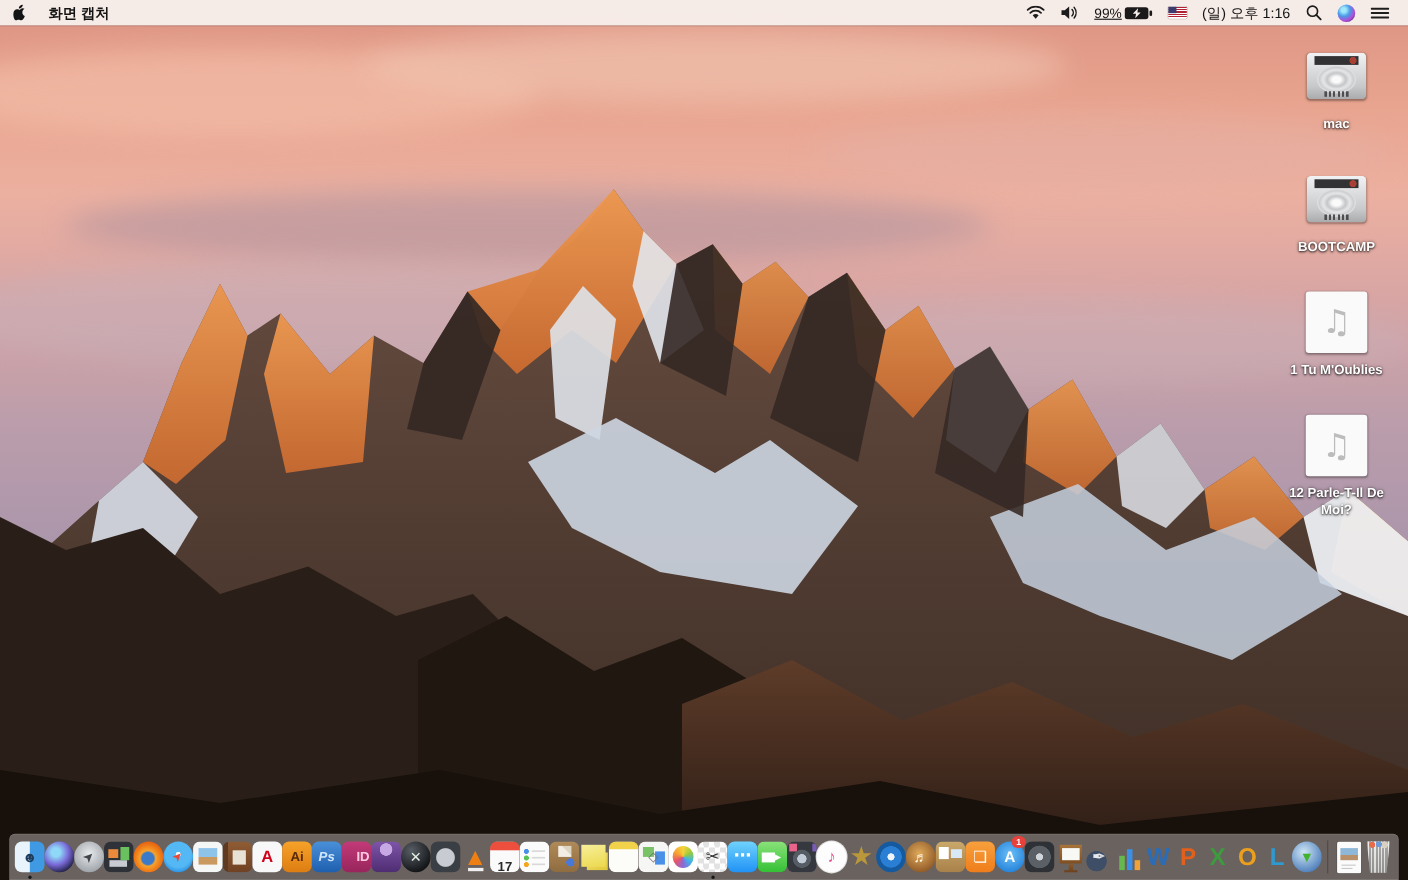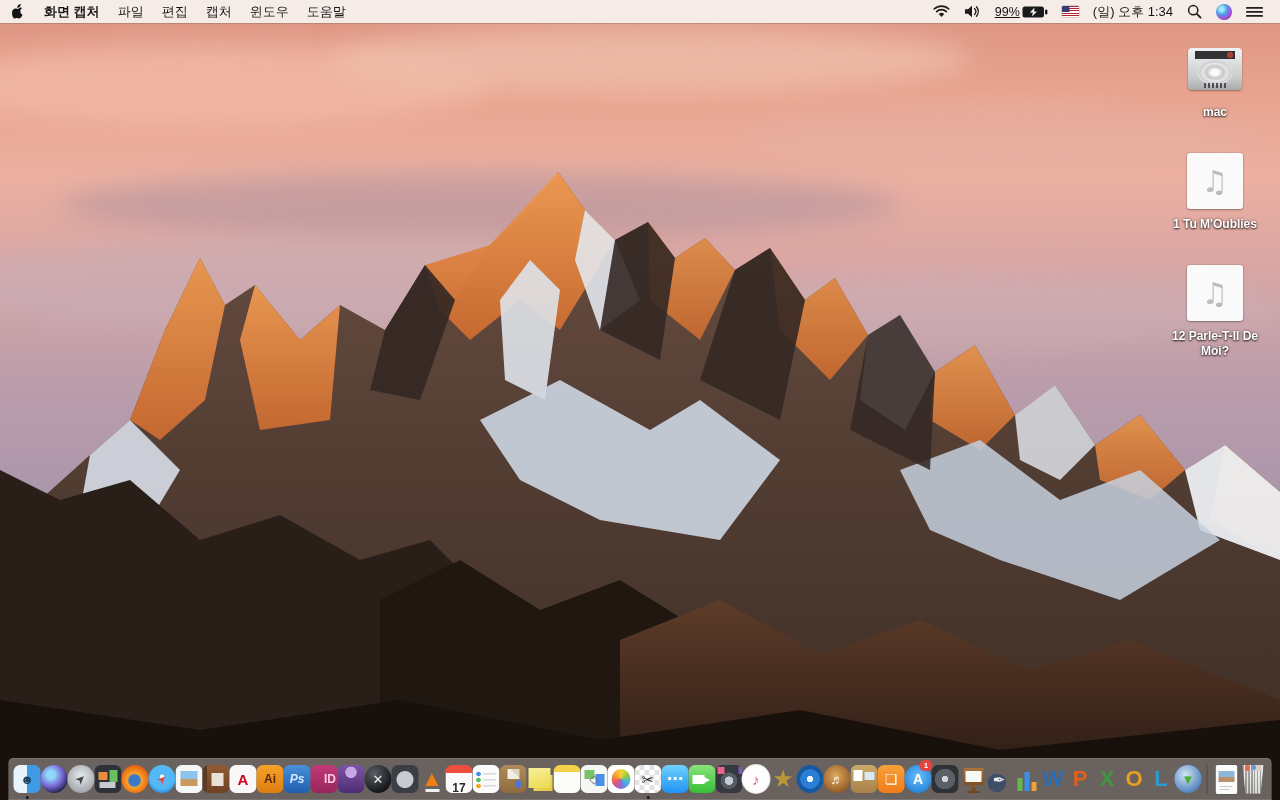--- a/index.html
+++ b/index.html
@@ -152,27 +152,20 @@
   <div class="mb-left">
     <span class="apple-wrap">
       <svg width="13" height="15" viewBox="0 0 13 15">
         <g fill="#141414">
           <path d="M6.5 4.5c1-1.3 2.6-1.4 3.8-.6-.1.1-2 1-2 3.3 0 2.6 2.2 3.4 2.3 3.4-.6 1.8-2 3.9-3.4 3.9-.9 0-1.2-.6-2.3-.6s-1.5.6-2.3.6C1.2 14.5 0 11.4 0 8.9c0-2.9 1.9-4.4 3.6-4.4 1 0 1.8.6 2.4.6.2 0 .3-.2.5-.6z"></path>
           <path d="M8.7 0c.2 1-.3 2-1 2.7-.6.7-1.6 1.2-2.5 1.1-.2-1 .4-2 1-2.6C6.9.5 7.9.1 8.7 0z"></path>
         </g>
       </svg>
     </span>
     <span class="app-name">화면 캡처</span>
-    <span style="display:flex;height:100%;">
-        <span class="menu-item">파일</span>
-        <span class="menu-item">편집</span>
-        <span class="menu-item">캡처</span>
-        <span class="menu-item">윈도우</span>
-        <span class="menu-item">도움말</span>
-      </span>
   </div>
 
   <div class="mb-right">
     <span class="status-item">
       <svg width="17" height="13" viewBox="0 0 17 13">
         <path d="M8.5 12 L5.8 8.9 a4.2 4.2 0 0 1 5.4 0 Z" fill="#1c1c1c"></path>
         <path d="M3.6 6.6 a7 7 0 0 1 9.8 0" fill="none" stroke="#1c1c1c" stroke-width="1.6" stroke-linecap="round"></path>
         <path d="M1.2 4 a10.6 10.6 0 0 1 14.6 0" fill="none" stroke="#1c1c1c" stroke-width="1.6" stroke-linecap="round"></path>
       </svg>
     </span>
@@ -187,21 +180,21 @@
       <span class="batt-pct">99%</span>
       <svg width="26" height="12" viewBox="0 0 26 12">
         <rect x="0.5" y="0.5" width="21.5" height="11" rx="2.5" fill="#1a1a1a"></rect>
         <rect x="23" y="3.5" width="2.4" height="5" rx="1.2" fill="#1a1a1a"></rect>
         <path d="M12.6 1.4 L7.8 6.6 h3 L10 10.6 L15 5.4 h-3 Z" fill="#f6f0ed"></path>
       </svg>
     </span>
     <span class="status-item">
       <span class="flag"></span>
     </span>
-    <span class="status-item clock">(일) 오후 1:34</span>
+    <span class="status-item clock">(일) 오후 1:16</span>
     <span class="status-item">
       <svg width="15" height="15" viewBox="0 0 15 15">
         <circle cx="6.2" cy="6.2" r="4.6" fill="none" stroke="#1c1c1c" stroke-width="1.5"></circle>
         <line x1="9.8" y1="9.8" x2="13.6" y2="13.6" stroke="#1c1c1c" stroke-width="1.7" stroke-linecap="round"></line>
       </svg>
     </span>
     <span class="status-item">
       <span class="siri-orb"></span>
     </span>
     <span class="status-item">
@@ -213,20 +206,26 @@
     </span>
   </div>
 </div>
 
 <div class="desktop-icons">
     <div class="desk-item">
       <div class="di-box">
         <div class="di-drive"></div>
       </div>
       <div class="desk-label">mac</div>
+    </div>
+    <div class="desk-item">
+      <div class="di-box">
+        <div class="di-drive"></div>
+      </div>
+      <div class="desk-label">BOOTCAMP</div>
     </div>
     <div class="desk-item">
       <div class="di-box">
         <div class="di-audio">
           <span>♫</span>
         </div>
       </div>
       <div class="desk-label">1 Tu M'Oublies</div>
     </div>
     <div class="desk-item">

